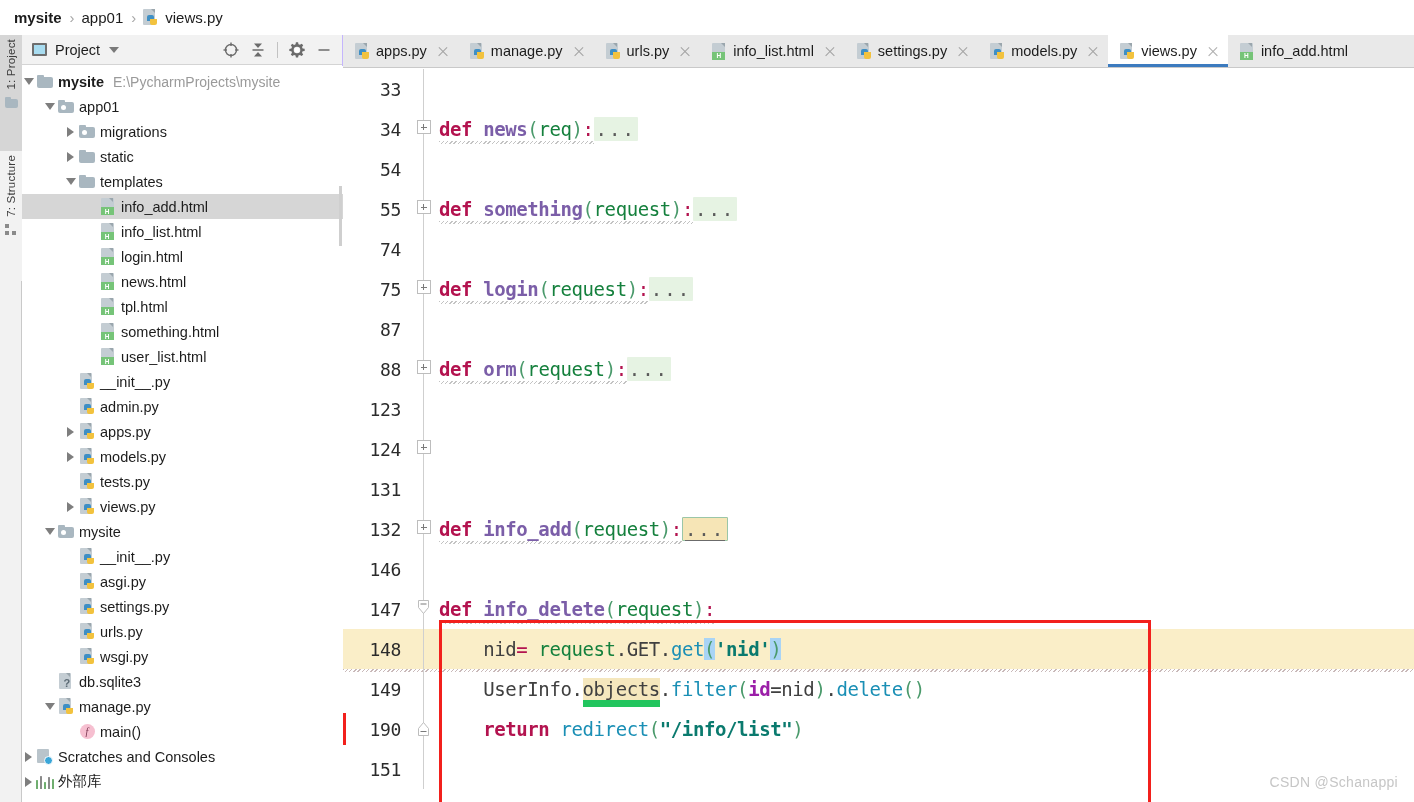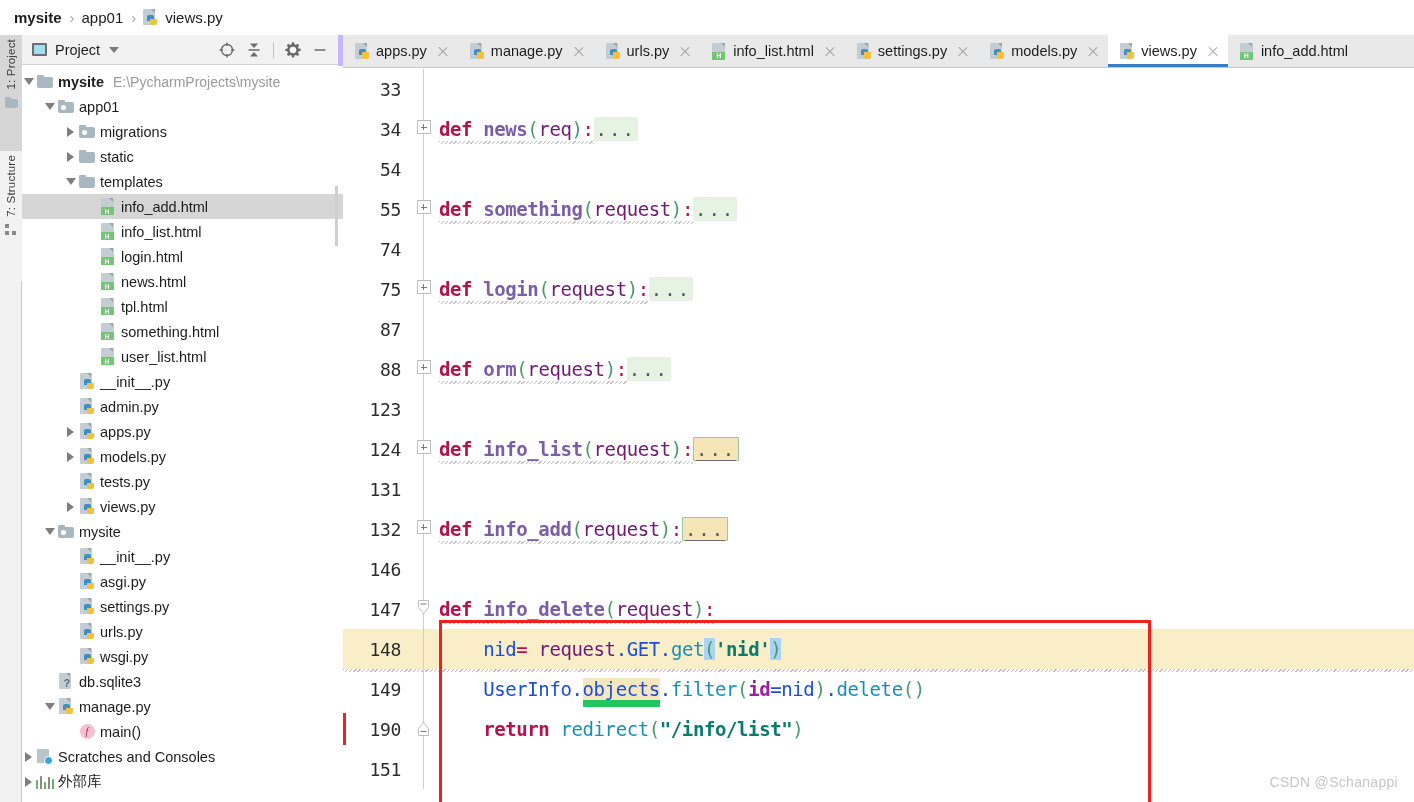--- a/index.html
+++ b/index.html
@@ -54,21 +54,21 @@
   }
   #vtab-project { top: 0; height: 116px; background: #d6d6d6; }
   #vtab-structure { top: 116px; height: 130px; background: #f2f2f2; }
   .vtab-icon { margin-top: 3px; }
 
   
   #project-panel {
     position: absolute; left: 22px; top: 35px;
     width: 321px; height: 767px;
     background: #ffffff;
-    border-right: 5px solid #c4b5fd;
+    border-right: 1px solid #c4b5fd;
   }
   #project-header {
     position: relative;
     height: 30px;
     background: #f2f2f2;
     border-bottom: 1px solid #d4d4d4;
     display: flex; align-items: center;
     padding: 0 6px 0 10px;
   }
   #project-title {
@@ -380,24 +380,24 @@
     color: #2b2b2b;
     white-space: pre;
     letter-spacing: -0.4px;
     padding-left: 2px;
   }
 
   
   .k-def   { color: #b3134f; font-weight: bold; }
   .k-ret   { color: #b3134f; font-weight: bold; }
   .fname   { color: #7b5ea8; font-weight: bold; }
-  .param   { color: #701a75; }
+  .param   { color: #15803d; }
   .paren   { color: #4a9a6b; }
   .colon   { color: #b3134f; }
-  .ident   { color: #1d4ed8; margin-top: 14px; }
+  .ident   { color: #404040; margin-top: 14px; }
   .attrcall{ color: #1a8fb5; }
   .kwarg   { color: #9b1fa8; font-weight: bold; }
   .strq    { color: #0a7a6e; font-weight: bold; }
   .dots    { color: #5a5a5a; letter-spacing: 2px; }
 
   
   .fold-ph {
     background: #e6f3e3;
     padding: 1px 2px;
     border-radius: 1px;
@@ -1118,21 +1118,20 @@
             <span class="foldline"></span>
           </span>
           <span class="codetext"></span>
         </div>
         <div class="crow">
           <span class="gutter-num">124</span>
           <span class="gutter-fold">
             <span class="foldline"></span>
             <span class="foldbox"></span>
           </span>
-          <span class="codetext"><span class="squig"><span class="k-def">def</span> <span class="fname">info_list</span><span class="paren">(</span><span class="param">request</span><span class="paren">)</span><span class="colon">:</span></span><span class="fold-ph warn"><span class="dots">...</span></span></span>
         </div>
         <div class="crow">
           <span class="gutter-num">131</span>
           <span class="gutter-fold">
             <span class="foldline"></span>
           </span>
           <span class="codetext"></span>
         </div>
         <div class="crow">
           <span class="gutter-num">132</span>

